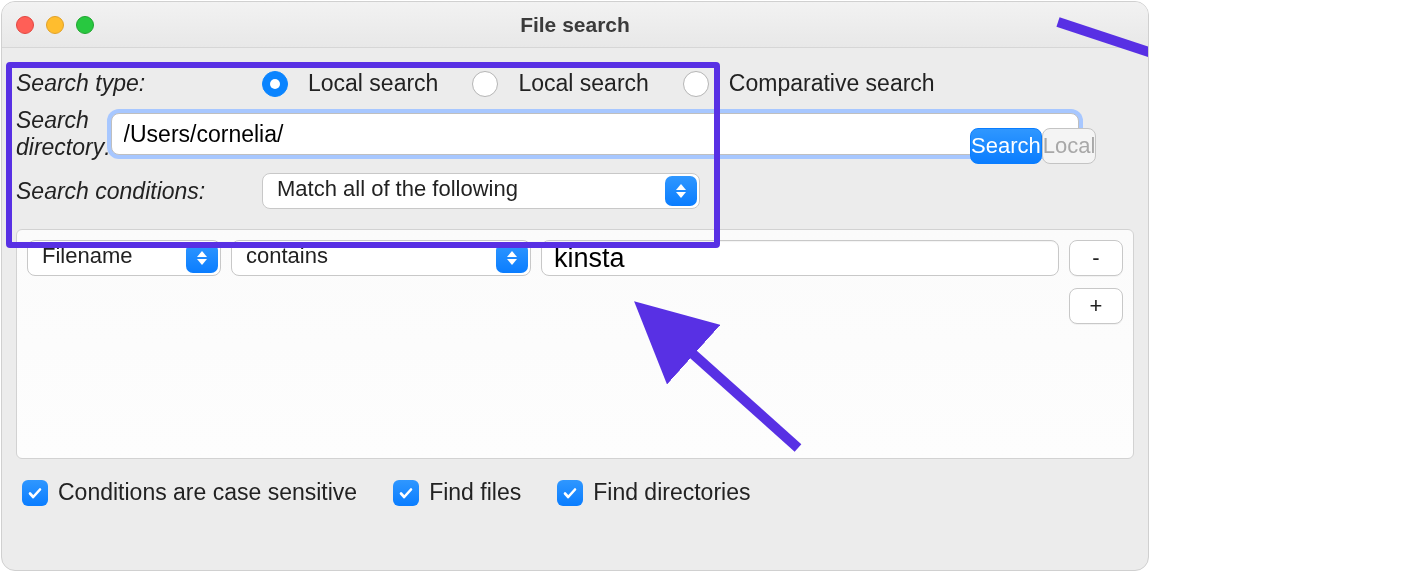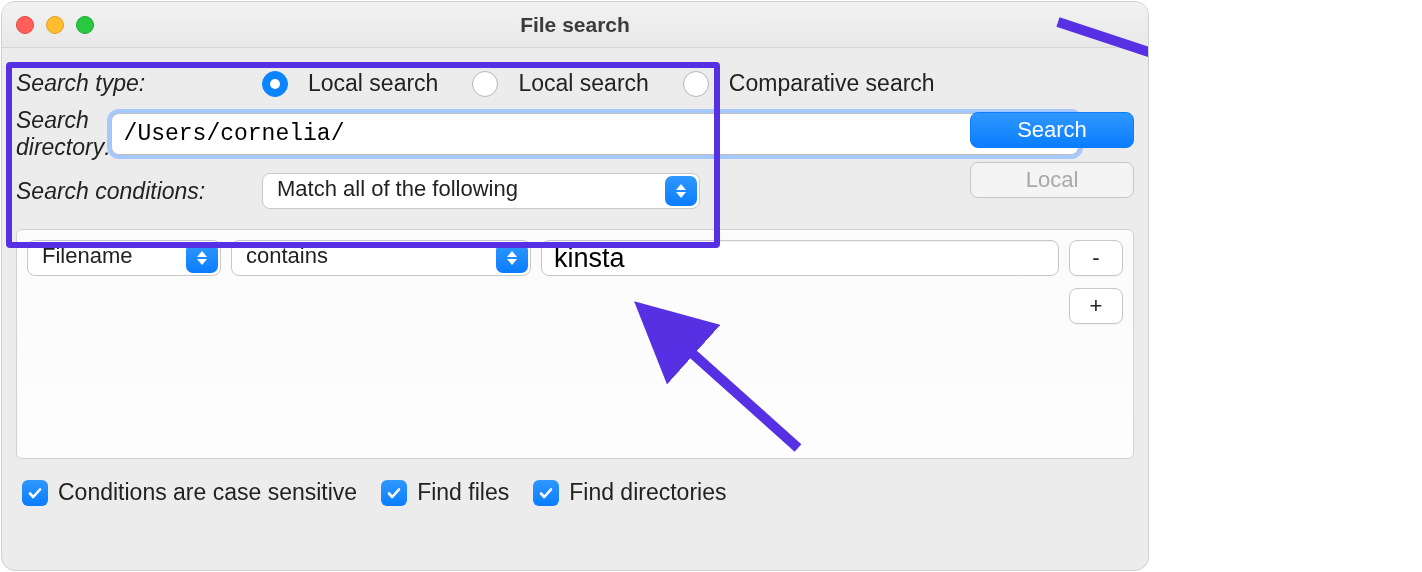--- a/index.html
+++ b/index.html
@@ -64,31 +64,31 @@
   .lbl{width:246px;font-size:23px;font-style:italic;}
   .radio-group{display:flex;align-items:center;gap:34px;flex:1;}
   .radio{display:flex;align-items:center;gap:20px;cursor:pointer;}
   .radio .circle{
     width:26px;height:26px;border-radius:50%;background:#fff;border:1px solid #b5b5b5;display:flex;align-items:center;justify-content:center;
   }
   .radio.selected .circle{background:var(--accent);border-color:var(--accent);}
   .radio.selected .circle:after{content:"";width:10px;height:10px;border-radius:50%;background:#fff;}
   .radio-label{font-size:23px;}
   
-  .side-btns{position:absolute;right:14px;top:64px;display:flex;flex-direction:column;gap:14px;width:164px;}
+  .side-btns{position:absolute;right:14px;top:80px;display:flex;flex-direction:row;width:164px;}
   .btn{
     height:36px;border-radius:8px;display:flex;align-items:center;justify-content:center;font-size:22px;border:1px solid #c4c4c4;background:#fff;
   }
   .btn.primary{color:#fff;background:linear-gradient(#2f97ff,#0a7dff);border-color:#0a7dff;font-weight:500;}
   .btn.disabled{color:var(--disabled);background:#f4f4f4;}
   
   .field-wrap{flex:1;margin-right:180px;}
   .text-field{
     height:42px;width:968px;border-radius:8px;background:var(--field-bg);
-    border:1px solid #bfbfbf;outline:none;padding:0 12px;font-size:23px;font-family:Liberation Mono, monospace;
+    border:1px solid #bfbfbf;outline:none;padding:0 12px;font-size:23px;font-family:Liberation Sans, sans-serif;
     box-shadow:0 0 0 4px #a7c7ff;
   }
   
   .select{
     position:relative;height:36px;background:#fff;border:1px solid #c8c8c8;border-radius:8px;display:flex;align-items:center;padding:0 44px 4px 14px;font-size:22px;cursor:pointer;
   }
   .select .knob{
     position:absolute;right:2px;top:2px;bottom:2px;width:32px;border-radius:7px;background:linear-gradient(#2f97ff,#0a7dff);
     display:flex;flex-direction:column;align-items:center;justify-content:center;gap:2px;
   }
@@ -113,21 +113,21 @@
   .cond-input{
     flex:1;height:36px;border:1px solid #c8c8c8;border-radius:8px;padding:0 12px;font-size:27px;font-family:inherit;background:#fff;
     box-shadow:inset 0 1px 1px rgba(0,0,0,.05);
   }
   .square-btn{
     width:54px;height:36px;border-radius:8px;border:1px solid #c8c8c8;background:#fff;display:flex;align-items:center;justify-content:center;font-size:22px;cursor:pointer;
     box-shadow:0 1px 0 rgba(0,0,0,.04);
   }
   .add-btn-wrap{position:absolute;right:10px;top:58px;}
   
-  .checks{display:flex;align-items:center;gap:24px;padding:16px 6px 0 6px;}
+  .checks{display:flex;align-items:center;gap:36px;padding:16px 6px 0 6px;}
   .check{display:flex;align-items:center;gap:10px;cursor:pointer;font-size:23px;}
   .box{
     width:26px;height:26px;border-radius:6px;background:linear-gradient(#2f97ff,#0a7dff);display:flex;align-items:center;justify-content:center;
   }
   .box svg{width:16px;height:16px;}
   
   .arrow{position:absolute;z-index:60;pointer-events:none;}
 </style>
 </head>
 <body>

